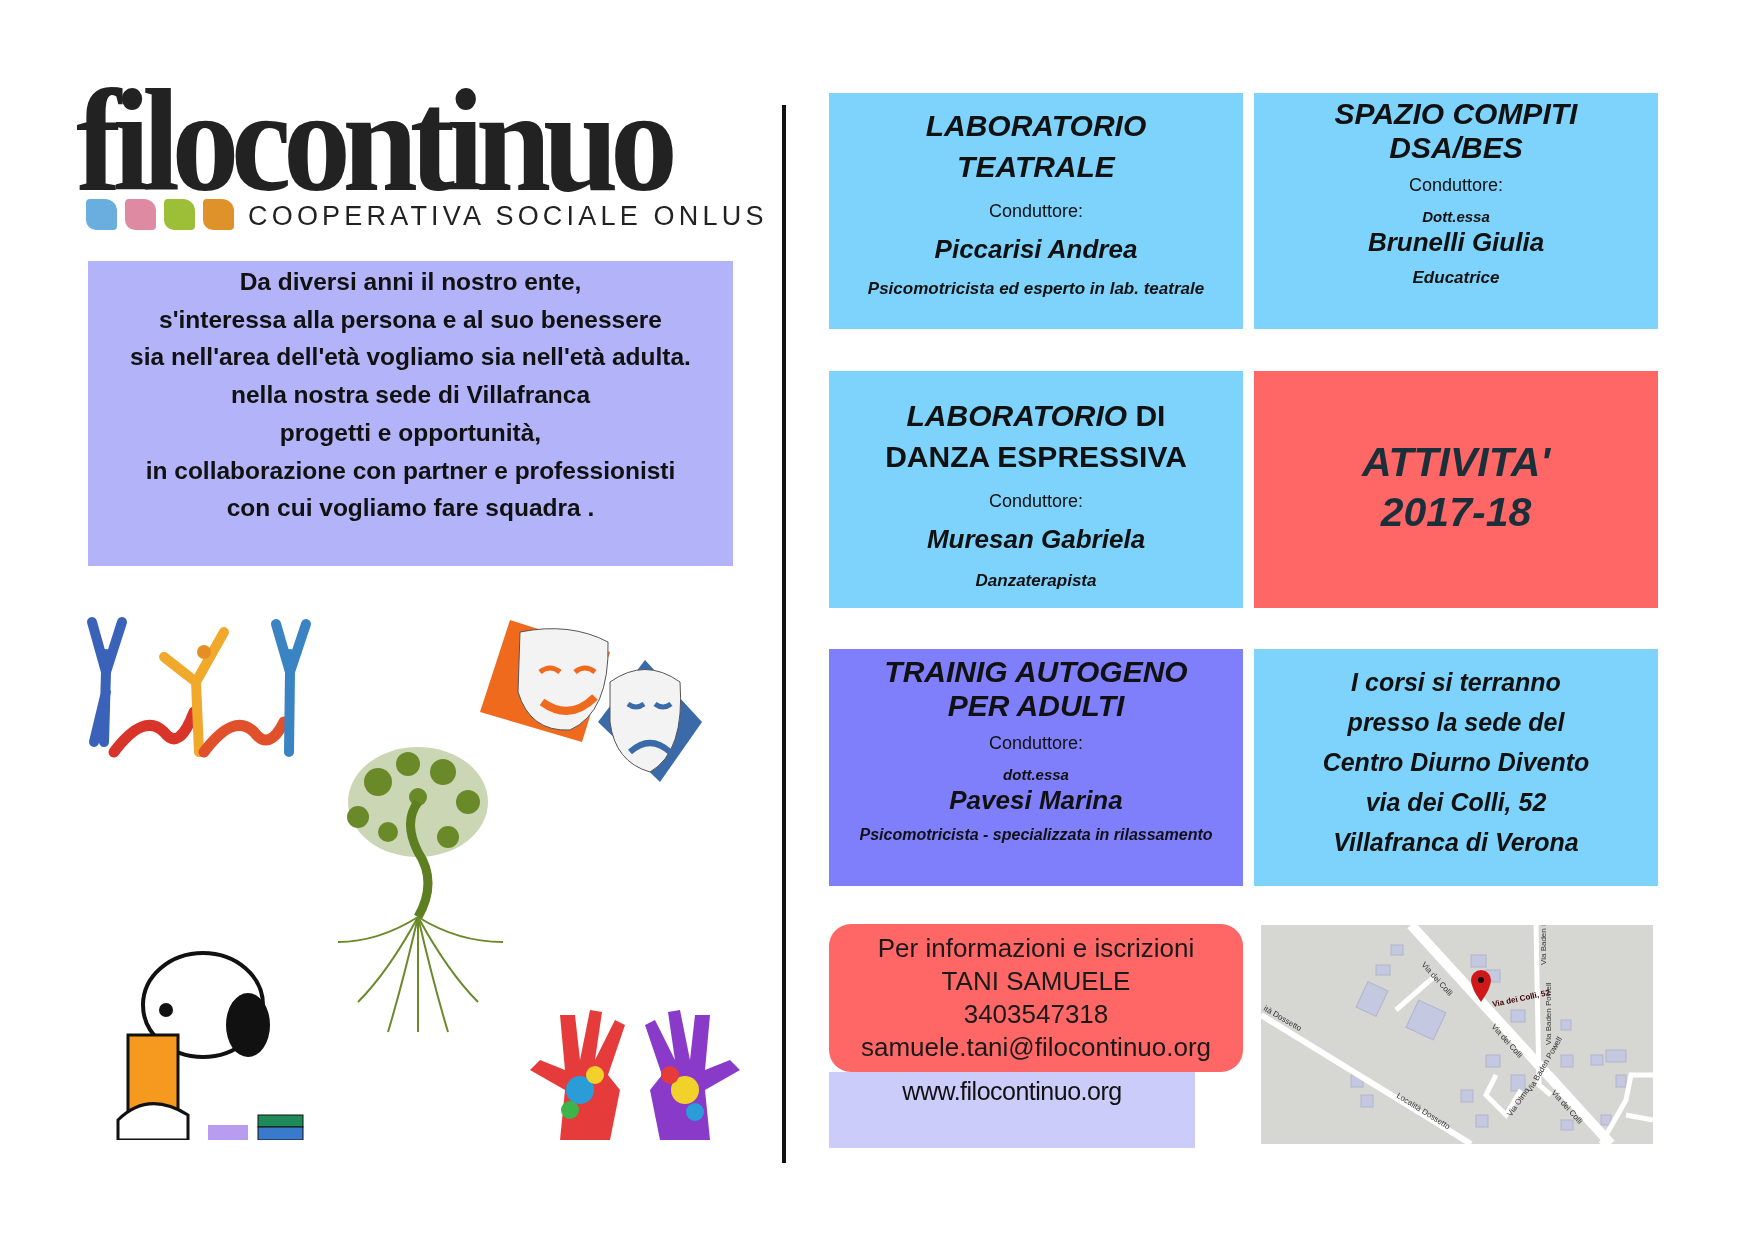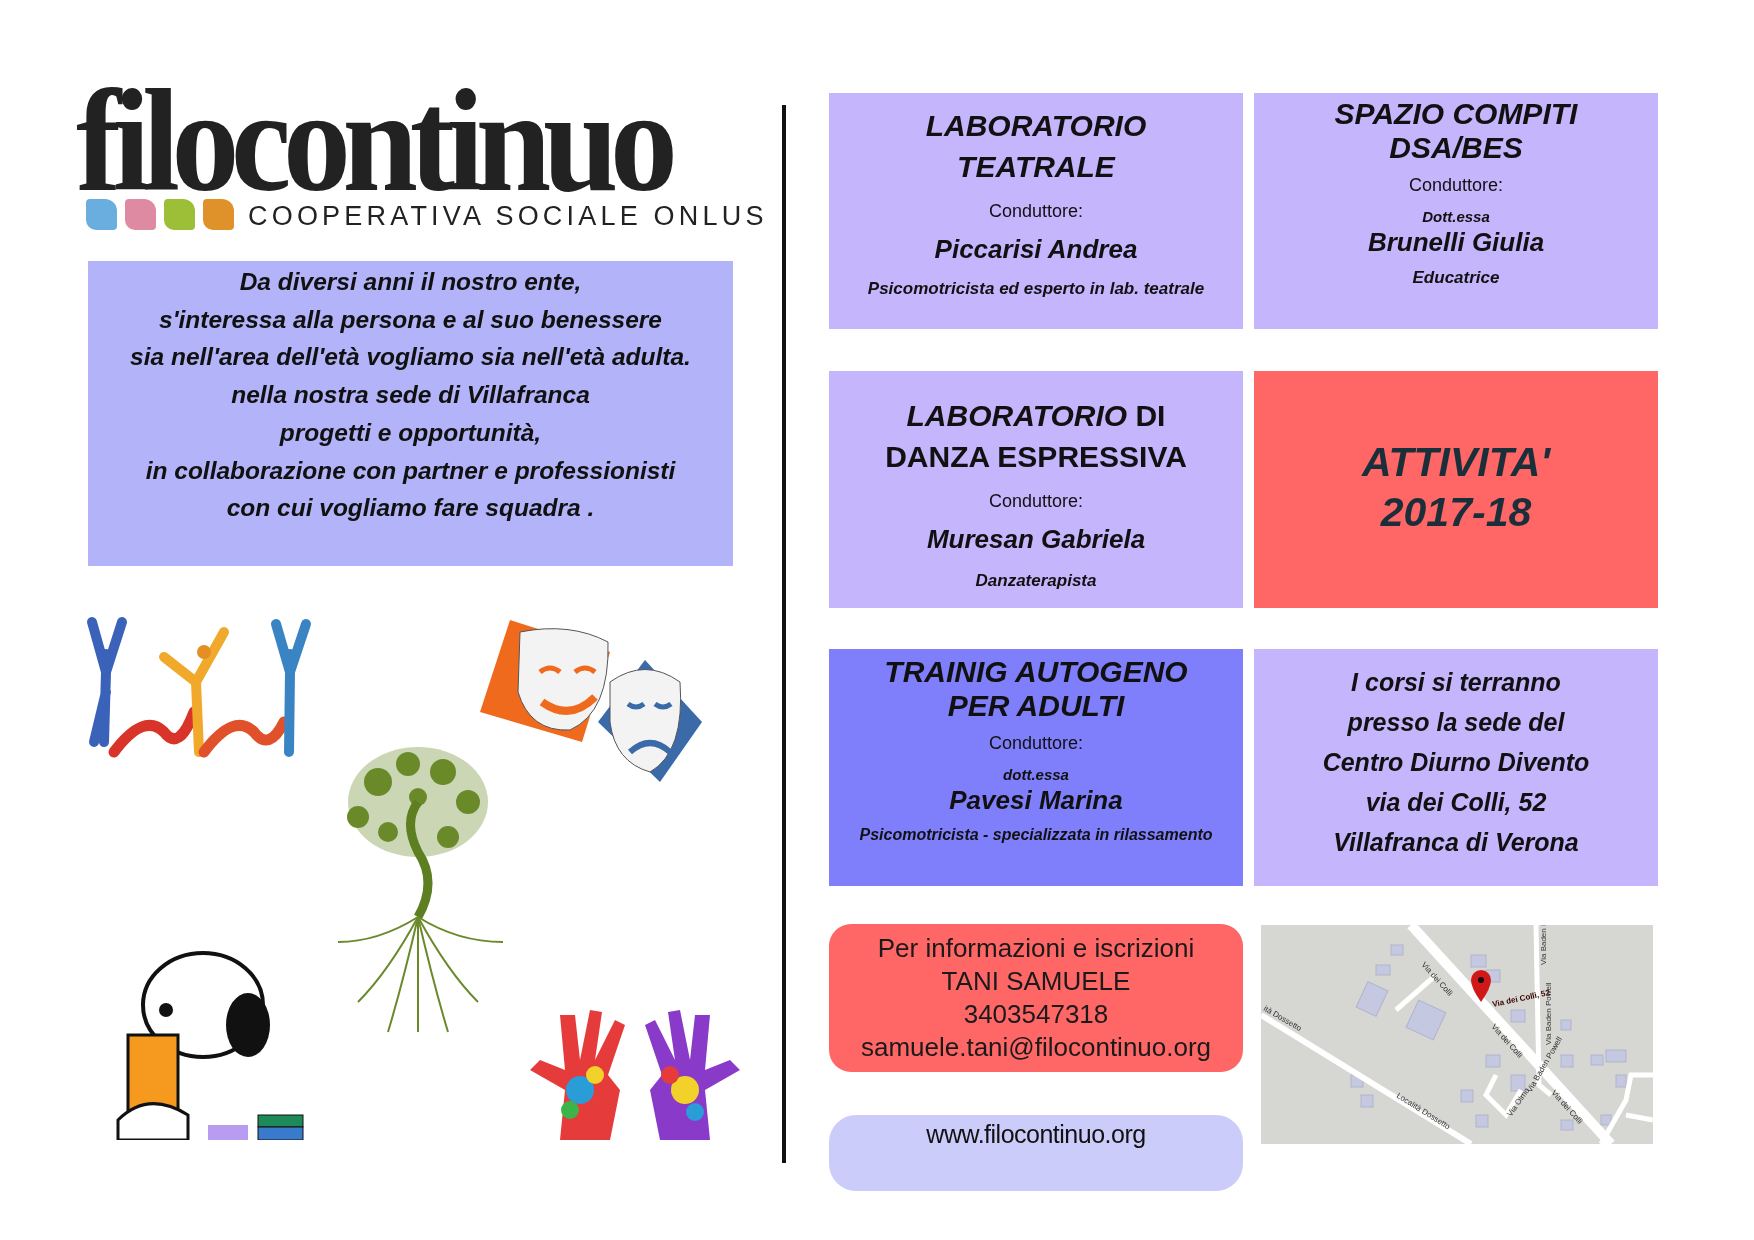--- a/index.html
+++ b/index.html
@@ -10,31 +10,31 @@
   
   .logo-word { left:76px; top:68px; font-family:"Liberation Serif", serif; font-size:146px; font-weight:bold;
                letter-spacing:-9px; color:#222; line-height:1; transform:scaleX(0.93); transform-origin:left top; }
   .squares { left:86px; top:199px; display:flex; gap:8px; }
   .sq { width:31px; height:31px; border-radius:4px 12px 4px 10px; }
   .tagline { left:248px; top:201px; font-size:27px; letter-spacing:4.2px; color:#222; font-weight:normal; }
 
   
   .intro { left:88px; top:261px; width:645px; height:305px; background:#b3b3fa; box-sizing:border-box;
            padding-top:2px; text-align:center; }
-  .intro p { margin:0; font-size:24.5px; font-style:italic; font-weight:bold; line-height:37.7px; color:#111; }
+  .intro p { margin:0; font-size:24.5px; font-weight:bold; line-height:37.7px; color:#111; }
 
   
   .illus { box-sizing:border-box; }
 
   
   .divider { left:782px; top:105px; width:4px; height:1058px; background:#111; }
 
   
   .card { box-sizing:border-box; text-align:center; display:flex; flex-direction:column; align-items:center; }
-  .c-lilac { background:#c4b5fd; }
+  .c-lilac { background:#7dd3fc; }
   .c-blue { background:#7f7ffc; }
   .c-red { background:#ff6666; }
   .card .title { font-style:italic; font-weight:bold; font-size:30px; line-height:41px; color:#111; }
   .card .title2 { font-weight:bold; font-size:30px; line-height:41px; color:#111; }
   .card .lbl { font-size:18px; color:#111; }
   .card .pre { font-size:15px; font-style:italic; font-weight:bold; color:#111; }
   .card .name { font-size:26px; font-style:italic; font-weight:bold; color:#111; }
   .card .role { font-size:17px; font-style:italic; font-weight:bold; color:#111; }
   .attivita { font-size:41px; font-style:italic; font-weight:bold; color:#1b2f3a; line-height:50px; }
   .venue p { margin:0; font-size:25px; font-style:italic; font-weight:bold; line-height:40px; color:#111; }
@@ -190,21 +190,21 @@
   <p>via dei Colli, 52</p>
   <p>Villafranca di Verona</p>
 </div>
 
 <div class="abs contact-top" style="left:829px;top:924px;width:414px;height:148px;">
   <p>Per informazioni e iscrizioni</p>
   <p>TANI SAMUELE</p>
   <p>3403547318</p>
   <p>samuele.tani@filocontinuo.org</p>
 </div>
-<div class="abs contact-bottom" style="left:829px;top:1115px;width:414px;height:76px;border-radius:27px;">
+<div class="abs contact-bottom" style="left:829px;top:1072px;width:366px;height:76px;">
   <p>www.filocontinuo.org</p>
 </div>
 
 <div class="abs map" style="left:1261px;top:925px;width:392px;height:219px;">
   <svg width="392" height="219" viewBox="0 0 392 219">
     <rect width="392" height="219" fill="#d6d6d2"></rect>
 
     <g fill="#c4c8e0" stroke="#b0b4cc" stroke-width="1">
       <rect x="130" y="20" width="12" height="10"></rect>
         <rect x="115" y="40" width="14" height="10"></rect>

